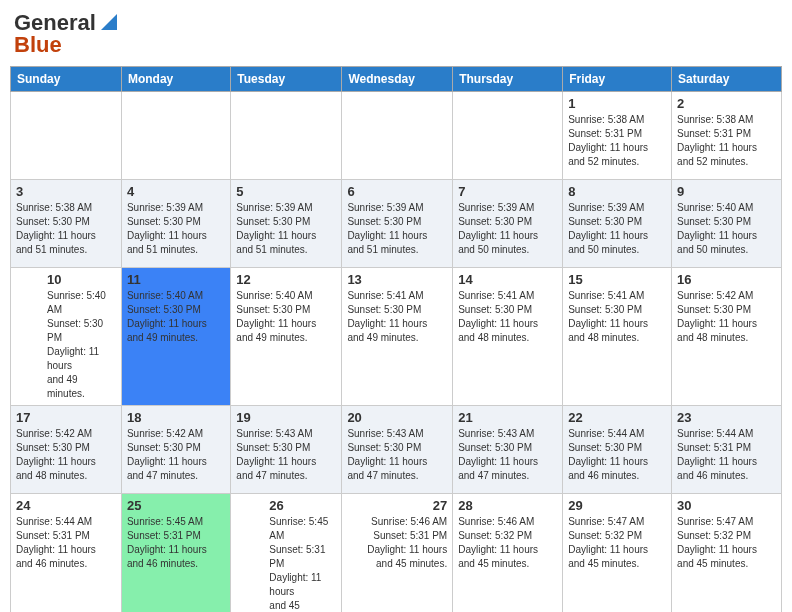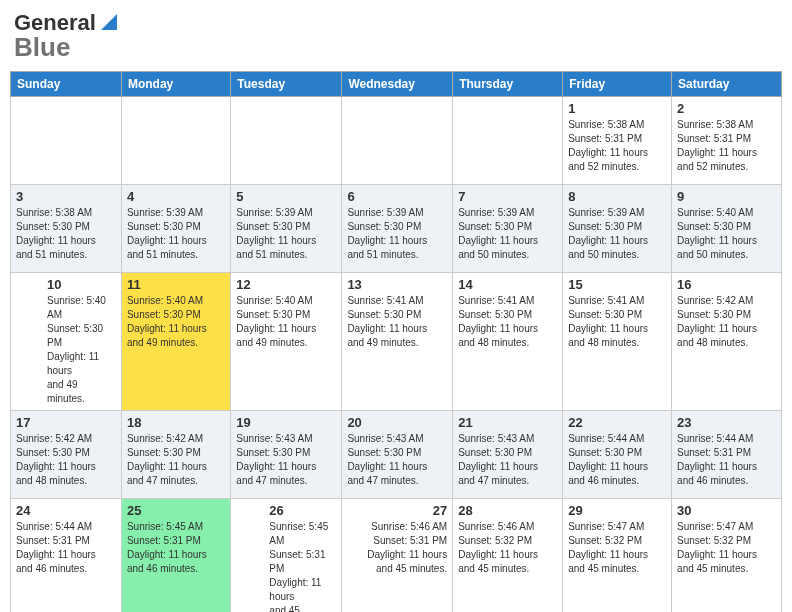--- a/index.html
+++ b/index.html
@@ -85,21 +85,21 @@
 <body>
 
 <div class="header">
   <div class="logo">
     <div class="logo-row">
       <span style="font-size:22px;font-weight:bold;color:#333;">General</span>
       <svg width="20" height="20" viewBox="0 0 20 20" style="margin-left:1px;margin-top:-2px;">
         <polygon points="4,18 20,2 20,18" fill="#2a7dc9"></polygon>
       </svg>
     </div>
-    <span style="font-size:26px;font-weight:bold;color:#737373;margin-top:-4px;">Blue</span>
+    <span style="font-size:22px;font-weight:bold;color:#c2410c;margin-top:-4px;">Blue</span>
   </div>
   <div class="title-section">
     <div class="month-title"></div>
     <div class="subtitle"></div>
   </div>
 </div>
 
 <table class="calendar">
   <thead>
     <tr>
@@ -186,21 +186,21 @@
         </td>
       </tr>
       <tr>
         <td style="background: rgb(255, 255, 255); padding-left: 36px;">
           <span class="day-num">10</span>
           <div class="day-info" style="white-space: pre-line;">Sunrise: 5:40 AM
 Sunset: 5:30 PM
 Daylight: 11 hours
 and 49 minutes.</div>
         </td>
-        <td style="background: #fde047;">
+        <td style="background: #3b82f6;">
           <span class="day-num">11</span>
           <div class="day-info" style="white-space: pre-line;">Sunrise: 5:40 AM
 Sunset: 5:30 PM
 Daylight: 11 hours
 and 49 minutes.</div>
         </td>
         <td style="background: rgb(255, 255, 255);">
           <span class="day-num">12</span>
           <div class="day-info" style="white-space: pre-line;">Sunrise: 5:40 AM
 Sunset: 5:30 PM

